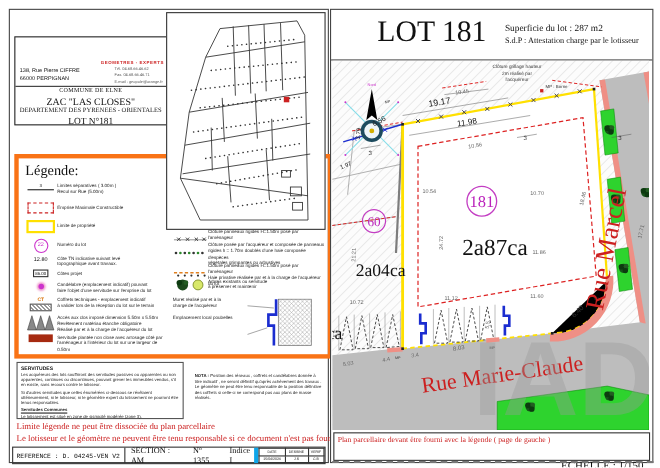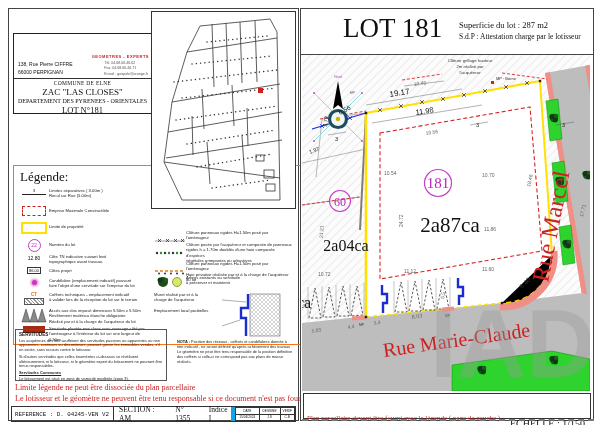--- a/index.html
+++ b/index.html
@@ -30,21 +30,21 @@
   .elneGrid{position:absolute;left:0;top:8px;width:11px;height:11px;
      background:repeating-linear-gradient(0deg,#f7c52c 0 3px,#e8960f 3px 4px),#f7c52c;border:1px solid #d98c10;}
   .elneTxt{position:absolute;left:14px;top:2px;font-family:"Liberation Serif",serif;font-style:italic;
      font-weight:bold;font-size:15px;color:#1b2d8f;}
   .elneArc{position:absolute;left:16px;top:0px;width:22px;height:8px;border-top:2.5px solid #f0a11b;border-radius:50% 50% 0 0/100% 100% 0 0;}
   .elneLine{position:absolute;left:14px;top:21px;width:44px;border-top:2px solid #1b2d8f;}
   .circLogo{width:25px;height:25px;border-radius:50%;display:flex;align-items:center;justify-content:center;
      font-weight:bold;}
   .icade{background:radial-gradient(circle at 35% 35%,#dff1ef,#bcd9e8);border:1px solid #9cc;color:#1b6f8f;font-size:5.5px;letter-spacing:.3px;}
   .nexity{background:#c81421;color:#fff;font-size:5.5px;}
-  #legbox{left:4px;top:156px;width:281px;height:178px;border:1px solid #f97316;padding-left:28px;}
+  #legbox{left:4px;top:131px;width:281px;height:178px;border:4px solid #f97316;}
   .legTitle{position:absolute;left:6px;top:3px;font-family:"Liberation Serif",serif;font-size:13px;}
   .lrow{position:absolute;left:5px;width:130px;display:flex;align-items:flex-start;}
   .lsym{width:30px;flex:0 0 30px;text-align:center;font-size:4.5px;position:relative;}
   .ltxt{font-size:4.2px;line-height:1.25;color:#222;}
   .rrow{position:absolute;left:140px;width:138px;display:flex;align-items:flex-start;}
   .rsym{width:32px;flex:0 0 32px;text-align:center;position:relative;}
   .symline{display:inline-block;width:24px;border-top:1px solid #222;vertical-align:2px;}
   .dashrect{display:inline-block;width:22px;height:8px;border:1px dashed #c22;}
   .yrect{display:inline-block;width:22px;height:8px;border:2px solid #ffe000;}
   .numlot{display:inline-block;width:11px;height:11px;border:1px solid #c3c;border-radius:50%;
@@ -71,21 +71,21 @@
   #refbar table{border-collapse:collapse;width:100%;height:100%;}
   #refbar td{border:0.5px solid #333;text-align:center;padding:0;font-size:3.2px;}
   
   #rpage{left:300px;top:8px;width:292px;height:411px;}
   #rhdr{left:0;top:0;width:100%;height:45px;border-bottom:1px solid #444;}
   .lotTitle{position:absolute;left:42px;top:4px;font-family:"Liberation Serif",serif;font-size:27px;}
   .supf{position:absolute;left:158px;top:11px;font-family:"Liberation Serif",serif;font-size:8.5px;}
   .sdp{position:absolute;left:158px;top:23px;font-family:"Liberation Serif",serif;font-size:7.5px;}
   #plansvg{position:absolute;left:1px;top:46px;}
   #rfoot{left:2px;top:384px;width:286px;height:24px;border:1px solid #333;}
-  .rf1{position:absolute;left:3px;top:20px;font-family:"Liberation Serif",serif;font-size:7px;color:#c22;}
+  .rf1{position:absolute;left:3px;top:2px;font-family:"Liberation Serif",serif;font-size:7px;color:#c22;}
   .rf2{position:absolute;left:3px;top:11px;font-family:"Liberation Serif",serif;font-size:8.5px;}
   .rfscale{position:absolute;right:5px;top:8px;font-family:"Liberation Serif",serif;font-size:10px;margin-top:16px;}
   #folddash{position:absolute;left:302px;top:419px;width:292px;border-top:2px dashed #777;}
 </style>
 </head>
 <body>
 
 <div id="stage">
 
   <div class="page" id="lpage">

